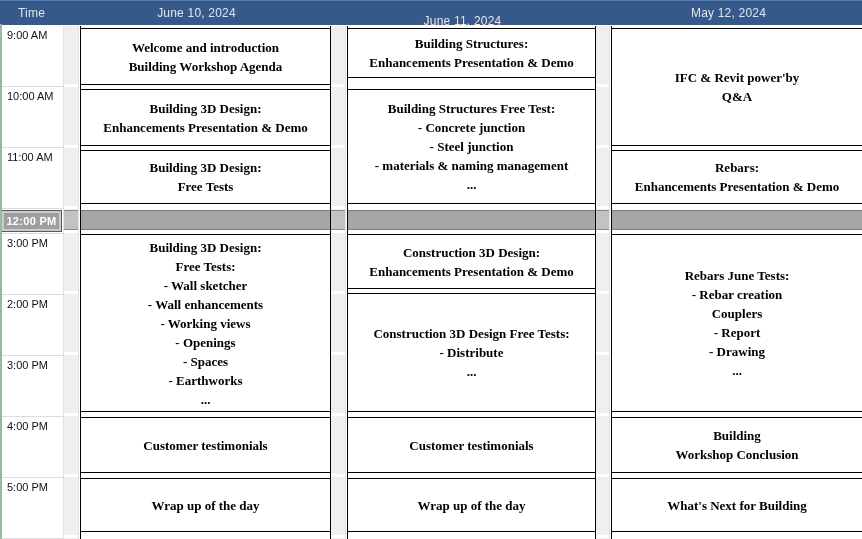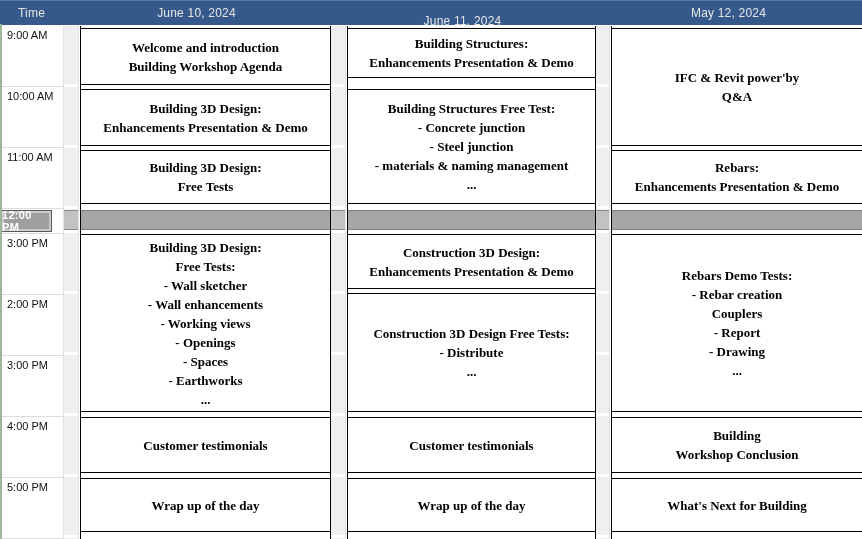--- a/index.html
+++ b/index.html
@@ -19,21 +19,21 @@
   .hcell.d3{width:267px;}
 
   
   .body{position:absolute;left:0;top:26px;width:862px;height:513px;}
 
   .timecol{position:absolute;left:0;top:0;width:63px;height:513px;}
   .trow{box-sizing:border-box;border-bottom:1px solid #dcdcdc;font-size:11px;color:#111;padding:3px 0 0 7px;}
   .trow.noon{padding:0;}
   .noonbox{
     box-sizing:border-box;display:flex;align-items:center;justify-content:center;
-    margin:1px 0 1px 1px;height:22px;width:51px;
+    margin:1px 0 1px 1px;height:22px;width:61px;
     background:#9f9f9f;border:1px solid #595959;box-shadow:inset 0 0 0 2px #cbcbcb;
     color:#fff;font-weight:bold;font-size:11px;letter-spacing:.3px;
   }
 
   .gutter{
     position:absolute;top:0;height:513px;box-sizing:border-box;
     border-left:1px solid #e2e2e2;border-right:1px solid #e2e2e2;
     background:linear-gradient(to bottom,
       #efefef 0,#efefef 58px,#fff 58px,#fff 61px,
       #efefef 61px,#efefef 119px,#fff 119px,#fff 122px,
@@ -164,21 +164,21 @@
       <div class="event" style="top:2px;height:118px">
           <span>IFC &amp; Revit power'by
 Q&amp;A</span>
         </div>
       <div class="event" style="top:124px;height:54px">
           <span>Rebars:
 Enhancements Presentation &amp; Demo</span>
         </div>
       <div class="lunchbar"></div>
       <div class="event" style="top:208px;height:178px">
-          <span>Rebars Demo Tests:
+          <span>Rebars June Tests:
 - Rebar creation
 Couplers
 - Report
 - Drawing
 ...</span>
         </div>
       <div class="event" style="top:452px;height:54px">
           <span>What's Next for Building</span>
         </div>
       <div class="event" style="top:391px;height:56px">

